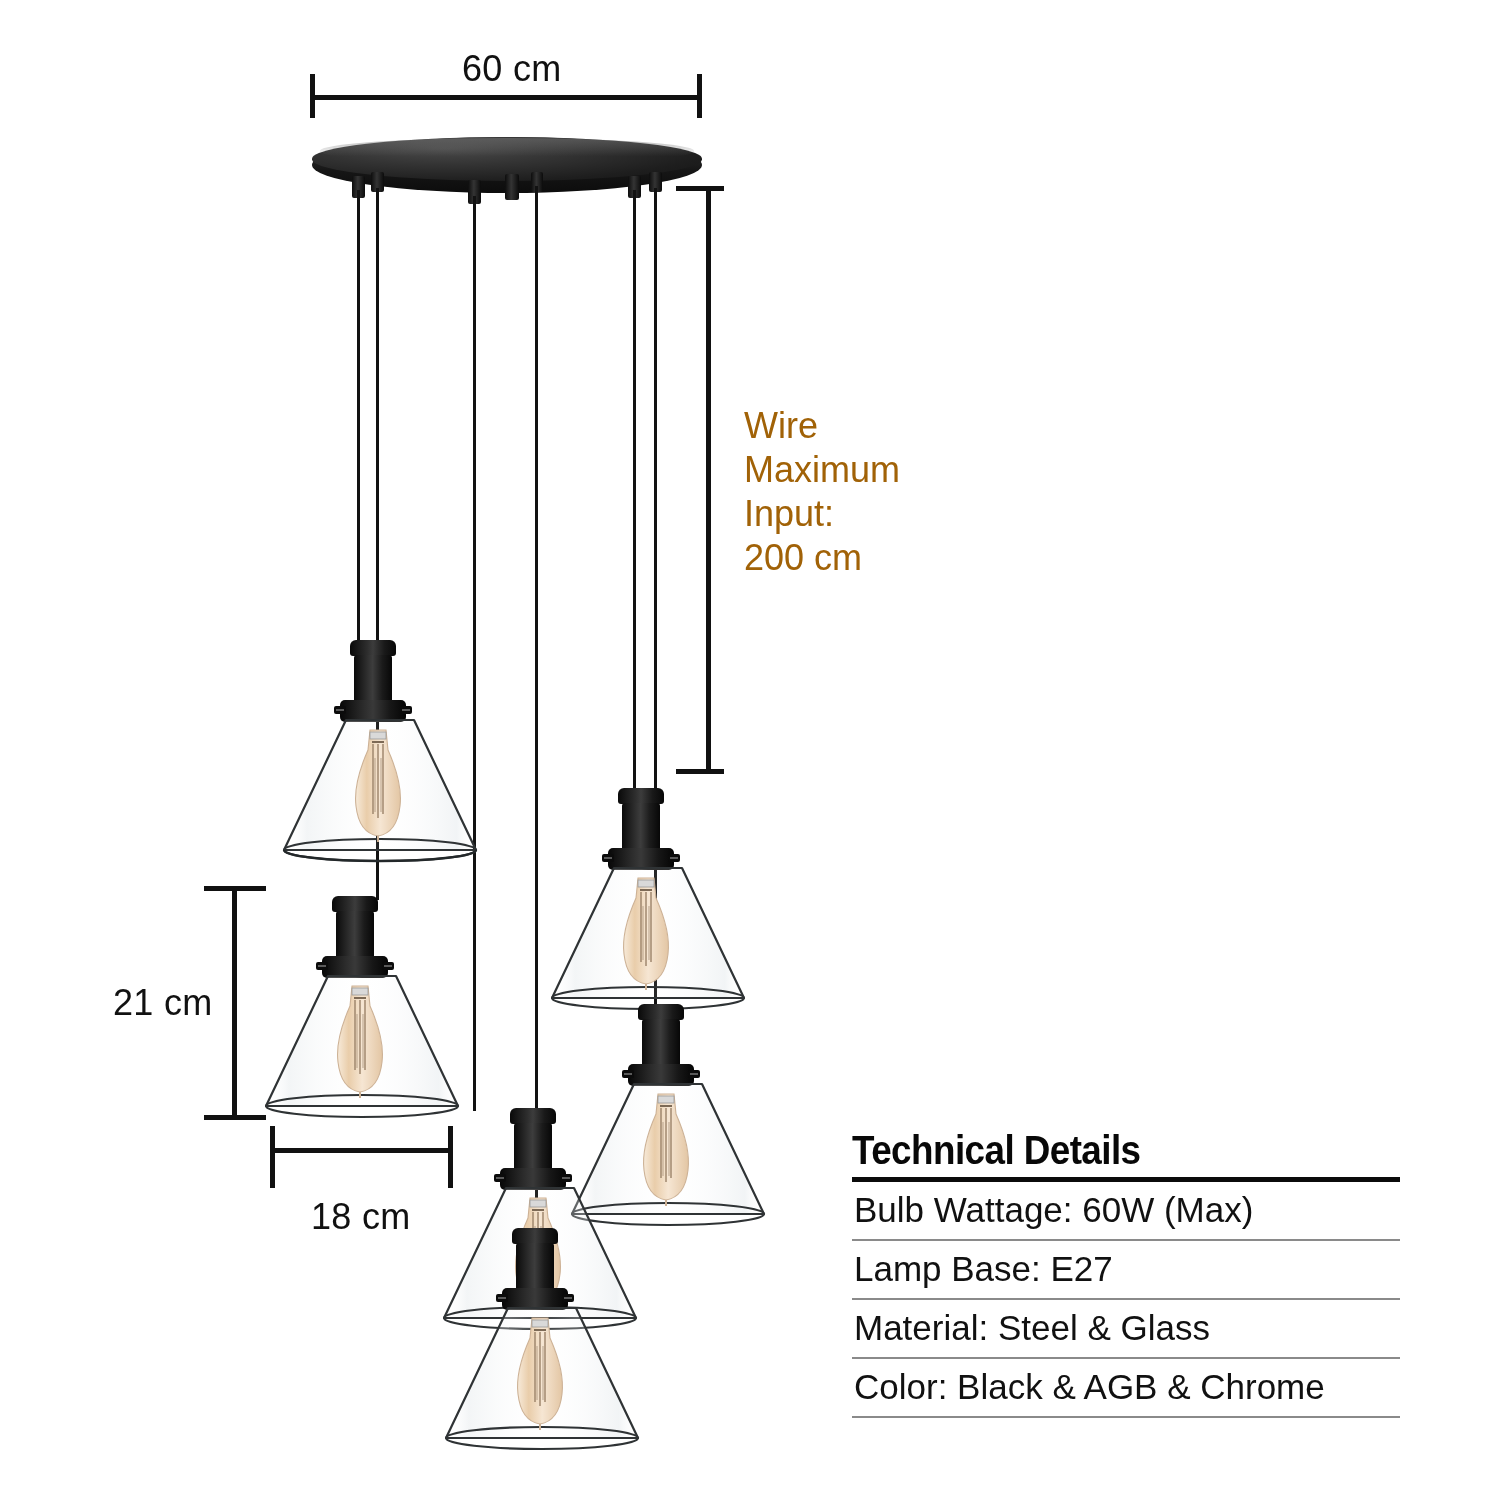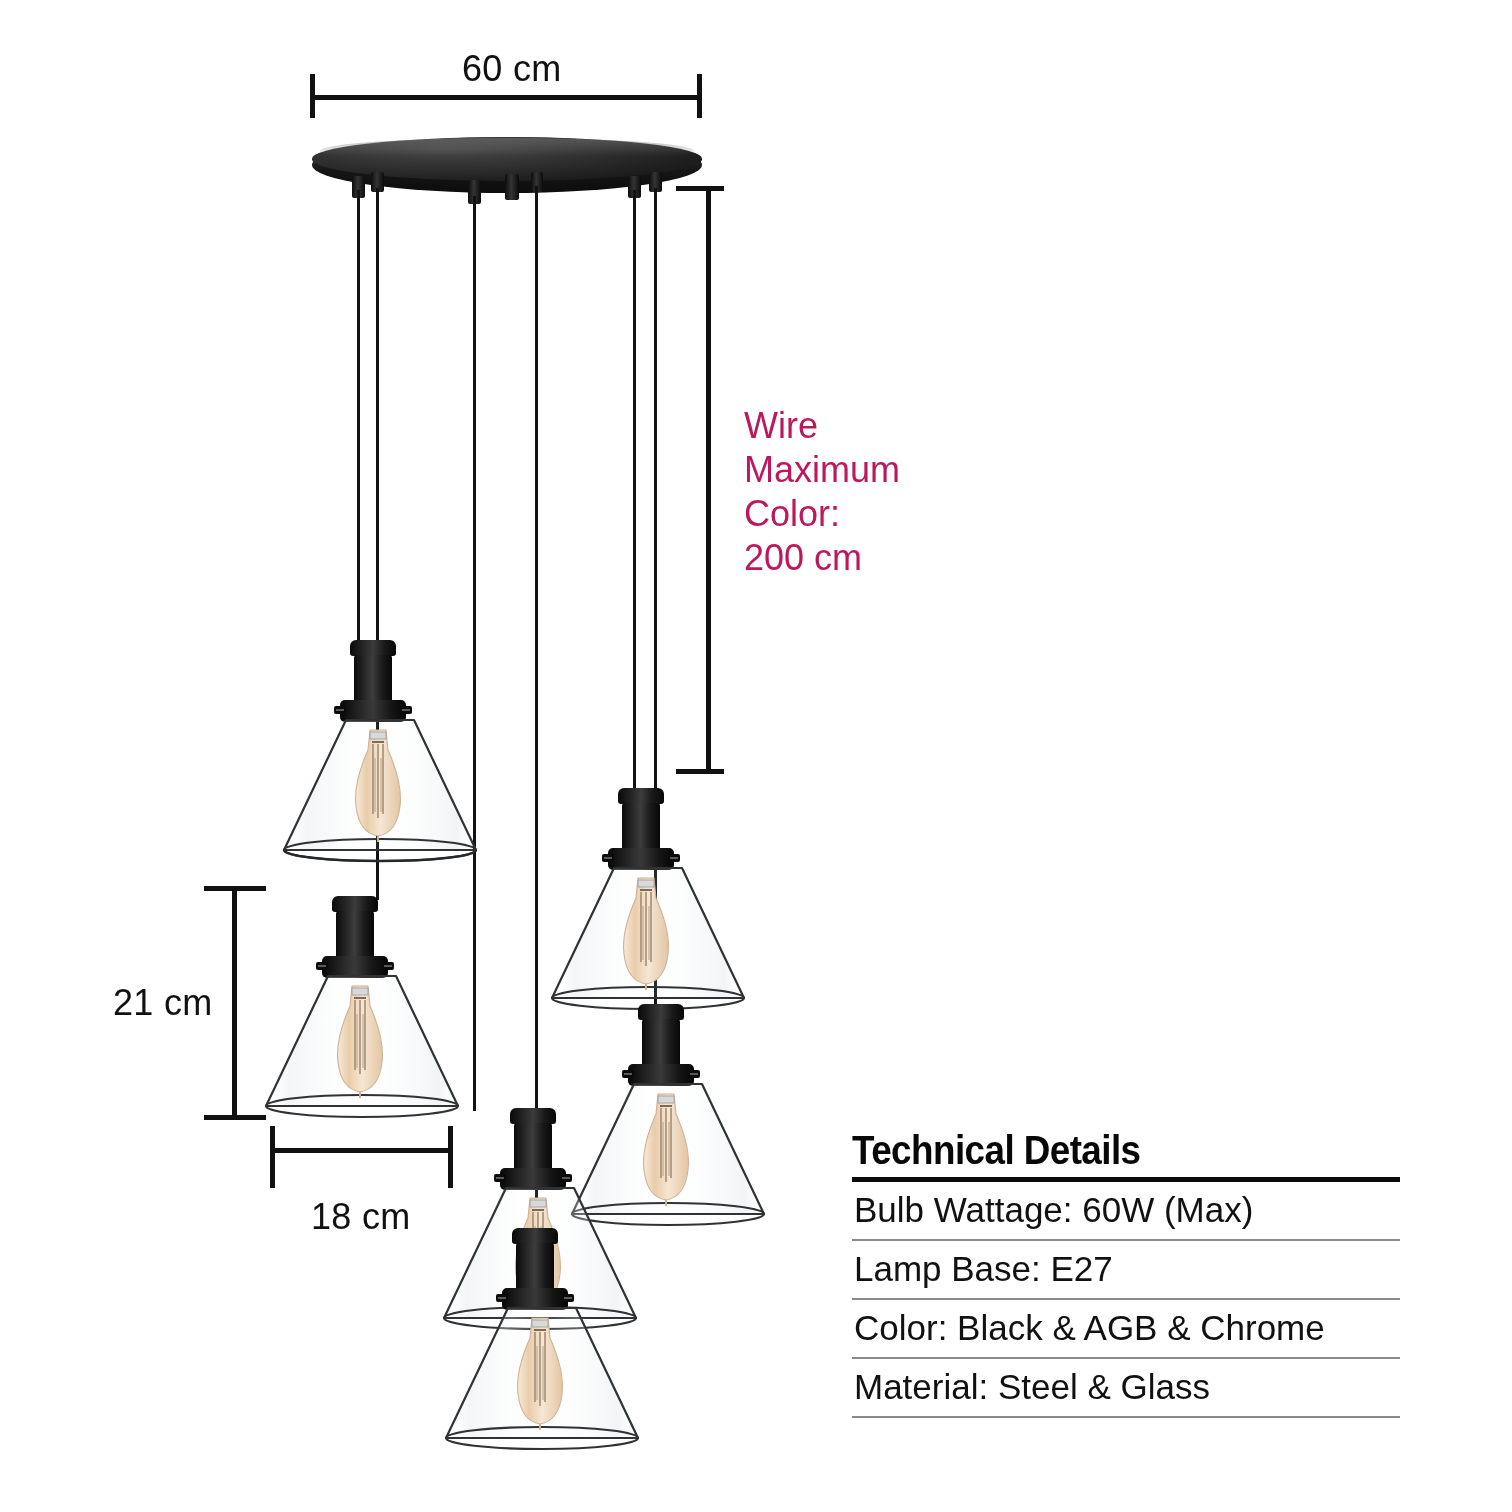--- a/index.html
+++ b/index.html
@@ -2,21 +2,21 @@
 <html><head>
 <meta charset="utf-8">
 <style>
   * { margin:0; padding:0; box-sizing:border-box; }
   html,body { width:1512px; height:1512px; background:#ffffff; overflow:hidden; }
   body { font-family:"Liberation Sans", sans-serif; color:#111111; }
 
   #stage { position:relative; width:1512px; height:1512px; }
 
   .dimlabel { position:absolute; font-size:36px; color:#111; letter-spacing:0.3px; white-space:pre; }
-  .vlabel { position:absolute; font-size:36px; color:#be185d; line-height:44px; white-space:pre; }
+  .vlabel { position:absolute; font-size:36px; color:#a16207; line-height:44px; white-space:pre; }
 
   .hline { position:absolute; background:#111; height:5px; }
   .vline { position:absolute; background:#111; width:5px; }
 
   
   .plate-wrap { position:absolute; }
   .plate-body {
     position:absolute; left:0; top:0; width:100%; height:100%;
     border-radius:50%;
     background:linear-gradient(180deg,#3a3a3a 0%,#2a2a2a 28%,#161616 60%,#0c0c0c 100%);
@@ -89,21 +89,21 @@
     <div class="nipple" style="left:505px; top:174px; width:14px; height:26px;"></div>
     <div class="nipple" style="left:531px; top:172px; width:12px; height:20px;"></div>
     <div class="nipple" style="left:628px; top:176px; width:13px; height:22px;"></div>
     <div class="nipple" style="left:649px; top:172px; width:13px; height:20px;"></div>
   </div>
 
   <div>
     <div class="hline" style="left:676px; top:186px; width:48px;"></div>
     <div class="vline" style="left:706px; top:186px; height:588px;"></div>
     <div class="hline" style="left:676px; top:769px; width:48px;"></div>
-    <div class="vlabel" style="left:744px; top:404px;"><span>Wire</span><br><span>Maximum</span><br><span>Color:</span><br><span>200 cm</span></div>
+    <div class="vlabel" style="left:744px; top:404px;"><span>Wire</span><br><span>Maximum</span><br><span>Input:</span><br><span>200 cm</span></div>
   </div>
 
   <div>
     <div class="cable" style="left:357px; top:190px; height:452px;"></div>
     <div class="cable" style="left:376px; top:188px; height:712px;"></div>
     <div class="cable" style="left:473px; top:196px; height:915px;"></div>
     <div class="cable" style="left:535px; top:186px; height:1042px;"></div>
     <div class="cable" style="left:633px; top:190px; height:605px;"></div>
     <div class="cable" style="left:654px; top:188px; height:817px;"></div>
   </div>
@@ -324,17 +324,17 @@
         <path d="M20,14 h12" stroke="#7d6a56" stroke-width="2"></path>
       </svg>
     </div>
   </div>
 
   <div id="tech" style="left:852px; top:1128px; width:548px;">
     <h2>Technical Details</h2>
     <div class="tech-rule"></div>
     <div class="tech-row">Bulb Wattage: 60W (Max)</div>
     <div class="tech-row">Lamp Base: E27</div>
+    <div class="tech-row">Material: Steel &amp; Glass</div>
     <div class="tech-row">Color: Black &amp; AGB &amp; Chrome</div>
-    <div class="tech-row">Material: Steel &amp; Glass</div>
   </div>
 
 </div>
 
 </body></html>

